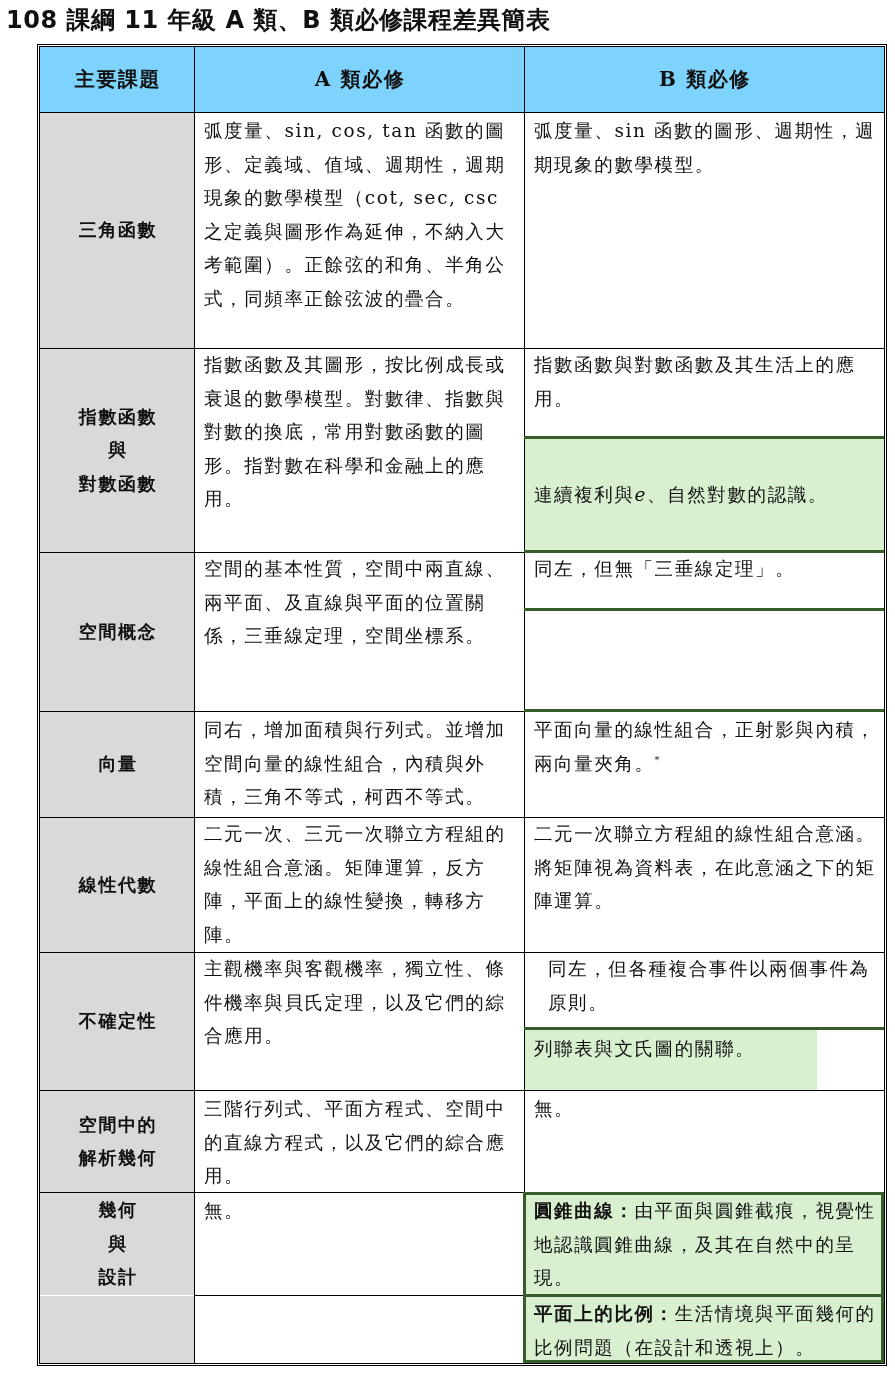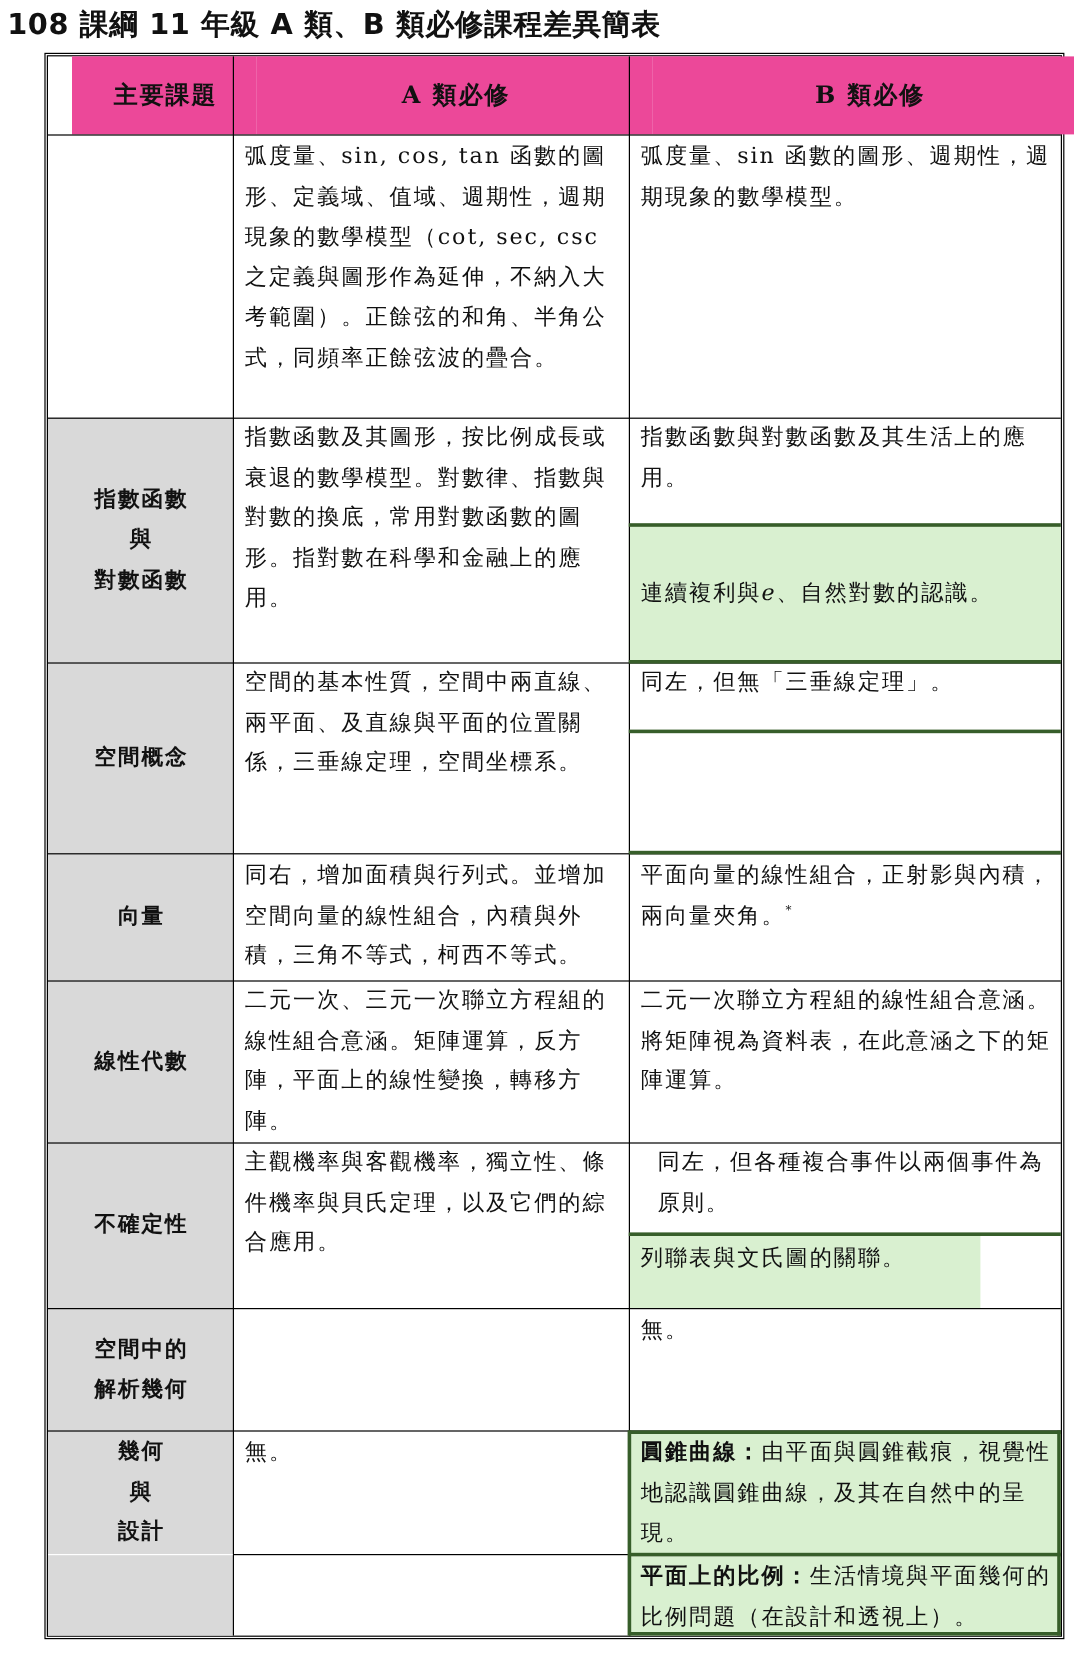--- a/index.html
+++ b/index.html
@@ -11,21 +11,21 @@
   }
   .tbl {
     position: absolute; left: 37px; top: 44px; width: 850px; height: 1322px;
     border: 3px double #000; box-sizing: border-box;
   }
   .cell {
     position: absolute; box-sizing: border-box;
     font-family: "DejaVu Serif", serif; font-size: 18.5px; line-height: 33.5px; color: #111;
     padding: 0 8px 0 10px; letter-spacing: 1.6px;
   }
-  .hdr { background: #ec4899; font-weight: bold; display: flex; align-items: center; justify-content: center; text-align: center; font-size: 20px; margin-left: 20px; }
+  .hdr { background: #7dd3fc; font-weight: bold; display: flex; align-items: center; justify-content: center; text-align: center; font-size: 20px; }
   .topic { background: #d9d9d9; font-weight: bold; display: flex; align-items: center; justify-content: center; text-align: center; white-space: pre-line; font-size: 18px; }
   .green { background: #d9f0d0; }
   .vline { position: absolute; width: 1px; background: #000; }
   .hline { position: absolute; height: 1px; background: #000; }
   .gline { position: absolute; height: 3px; background: #375e2a; }
   .gvline { position: absolute; width: 3px; background: #375e2a; }
   .boldlead { font-weight: bold; }
   .ital { font-style: italic; }
   sup { font-size: 10px; line-height: 0; }
 </style>
@@ -33,20 +33,21 @@
 <body>
 
 <div class="title">108 課綱 11 年級 A 類、B 類必修課程差異簡表</div>
 
 <div class="tbl">
 
   <div class="cell hdr" style="left:0;top:0;width:154px;height:65px;">主要課題</div>
   <div class="cell hdr" style="left:154px;top:0;width:330px;height:65px;">A 類必修</div>
   <div class="cell hdr" style="left:484px;top:0;width:360px;height:65px;">B 類必修</div>
 
+  <div class="cell topic" style="left:0;top:65px;width:154px;height:236px;">三角函數</div>
   <div class="cell" style="left:154px;top:67px;width:330px;height:234px;">弧度量、sin, cos, tan  函數的圖形、定義域、值域、週期性，週期現象的數學模型（cot, sec, csc 之定義與圖形作為延伸，不納入大考範圍）。正餘弦的和角、半角公式，同頻率正餘弦波的疊合。</div>
   <div class="cell" style="left:484px;top:67px;width:360px;height:234px;">弧度量、sin 函數的圖形、週期性，週期現象的數學模型。</div>
 
   <div class="cell topic" style="left:0;top:301px;width:154px;height:204px;">指數函數
 與
 對數函數</div>
   <div class="cell" style="left:154px;top:301px;width:330px;height:204px;">指數函數及其圖形，按比例成長或衰退的數學模型。對數律、指數與對數的換底，常用對數函數的圖形。指對數在科學和金融上的應用。</div>
   <div class="cell" style="left:484px;top:301px;width:360px;height:89px;">指數函數與對數函數及其生活上的應用。</div>
   <div class="cell green" style="left:484px;top:390px;width:360px;height:115px;display:flex;align-items:center;">
     <span><span>連續複利與</span><span class="ital">e</span><span>、自然對數的認識。</span></span>
@@ -64,20 +65,21 @@
   <div class="cell" style="left:154px;top:770px;width:330px;height:135px;">二元一次、三元一次聯立方程組的線性組合意涵。矩陣運算，反方陣，平面上的線性變換，轉移方陣。</div>
   <div class="cell" style="left:484px;top:770px;width:360px;height:135px;">二元一次聯立方程組的線性組合意涵。將矩陣視為資料表，在此意涵之下的矩陣運算。</div>
 
   <div class="cell" style="left:154px;top:905px;width:330px;height:138px;">主觀機率與客觀機率，獨立性、條件機率與貝氏定理，以及它們的綜合應用。</div>
   <div class="cell topic" style="left:0;top:905px;width:154px;height:138px;">不確定性</div>
   <div class="cell" style="left:484px;top:905px;width:360px;height:76px;padding-left:24px;">同左，但各種複合事件以兩個事件為原則。</div>
   <div class="cell green" style="left:484px;top:981px;width:293px;height:62px;padding-top:4px;">列聯表與文氏圖的關聯。</div>
 
   <div class="cell topic" style="left:0;top:1043px;width:154px;height:102px;">空間中的
 解析幾何</div>
+  <div class="cell" style="left:154px;top:1045px;width:330px;height:100px;">三階行列式、平面方程式、空間中的直線方程式，以及它們的綜合應用。</div>
   <div class="cell" style="left:484px;top:1045px;width:360px;height:100px;">無。</div>
 
   <div class="cell topic" style="left:0;top:1145px;width:154px;height:103px;">幾何
 與
 設計</div>
   <div class="cell" style="left:154px;top:1147px;width:330px;height:101px;">無。</div>
   <div class="cell green" style="left:484px;top:1147px;width:360px;height:101px;"><span class="boldlead">圓錐曲線：</span><span>由平面與圓錐截痕，視覺性地認識圓錐曲線，及其在自然中的呈現。</span></div>
 
   <div class="cell topic" style="left:0;top:1248px;width:154px;height:68px;"></div>
   <div class="cell" style="left:154px;top:1250px;width:330px;height:66px;"></div>

